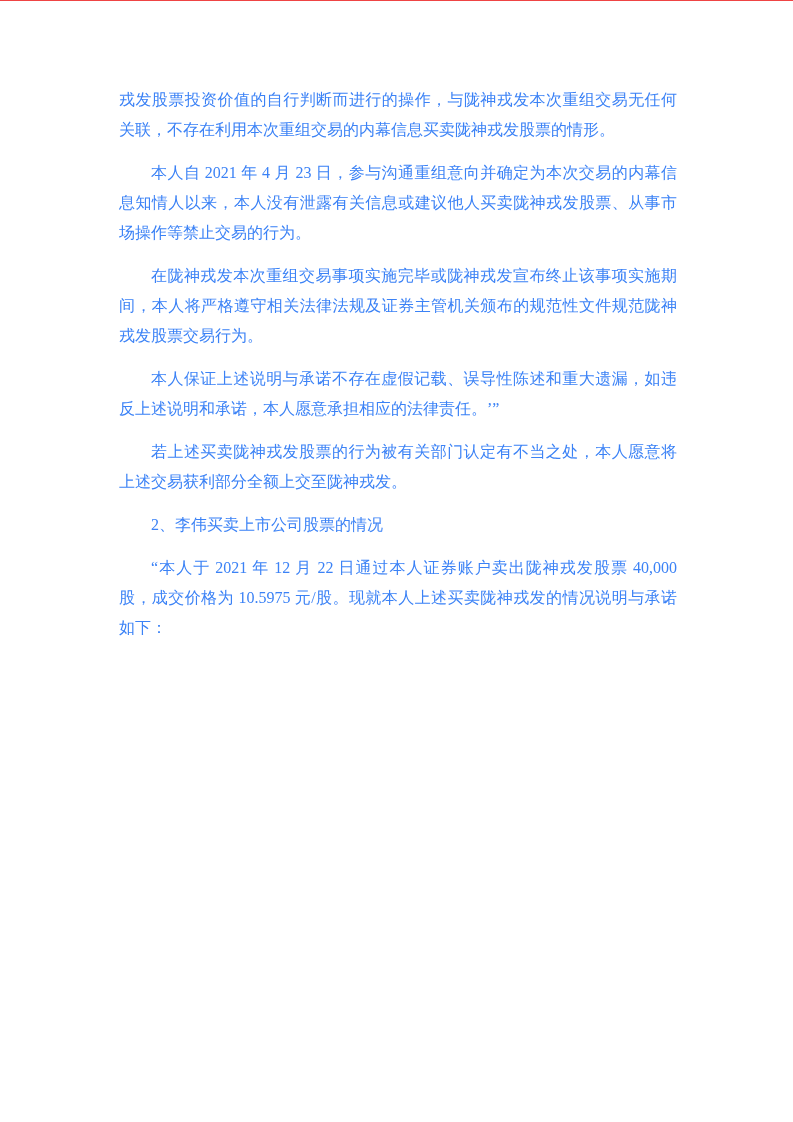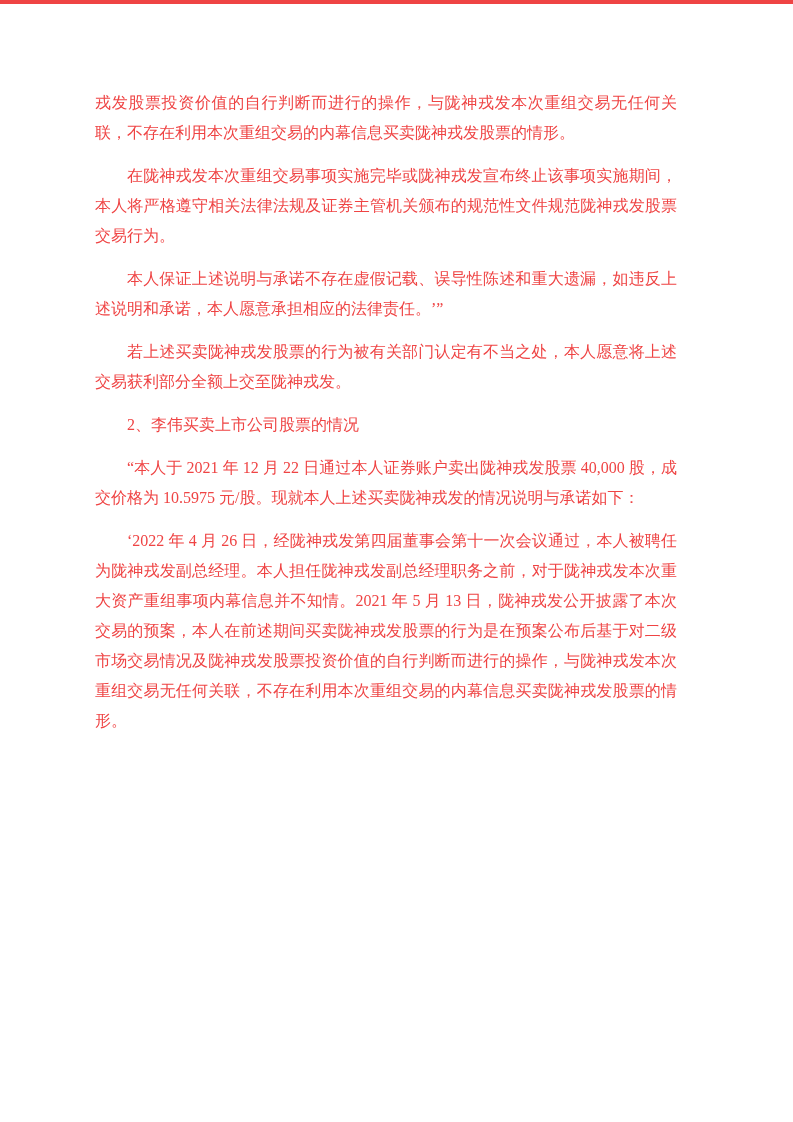--- a/index.html
+++ b/index.html
@@ -7,26 +7,26 @@
     padding: 0;
     background: #ffffff;
   }
   .page {
     position: relative;
     box-sizing: border-box;
     width: 793px;
     height: 1122px;
     background: #ffffff;
     overflow: hidden;
-    border-top: 4px solid #ef4444;
-    padding: 84px 116px 0 95px;
+    border-top: 1px solid #ef4444;
+    padding: 84px 116px 0 119px;
     font-family: "Liberation Serif", "DejaVu Serif", serif;
     font-size: 16px;
     line-height: 30px;
-    color: #ef4444;
+    color: #3b82f6;
   }
   .para {
     margin: 0 0 13px 0;
     text-align: justify;
     text-indent: 2em;
     word-break: break-all;
   }
   .para.no-indent {
     text-indent: 0;
   }
@@ -38,28 +38,28 @@
     line-height: 30px;
   }
 </style>
 </head>
 <body>
 
 <div class="page">
 
   <p class="para no-indent">戎发股票投资价值的自行判断而进行的操作，与陇神戎发本次重组交易无任何关联，不存在利用本次重组交易的内幕信息买卖陇神戎发股票的情形。</p>
 
+  <p class="para">本人自 2021 年 4 月 23 日，参与沟通重组意向并确定为本次交易的内幕信息知情人以来，本人没有泄露有关信息或建议他人买卖陇神戎发股票、从事市场操作等禁止交易的行为。</p>
 
   <p class="para">在陇神戎发本次重组交易事项实施完毕或陇神戎发宣布终止该事项实施期间，本人将严格遵守相关法律法规及证券主管机关颁布的规范性文件规范陇神戎发股票交易行为。</p>
 
   <p class="para">本人保证上述说明与承诺不存在虚假记载、误导性陈述和重大遗漏，如违反上述说明和承诺，本人愿意承担相应的法律责任。’”</p>
 
   <p class="para">若上述买卖陇神戎发股票的行为被有关部门认定有不当之处，本人愿意将上述交易获利部分全额上交至陇神戎发。</p>
 
   <h3 class="heading">2、李伟买卖上市公司股票的情况</h3>
 
 
   <p class="para">“本人于 2021 年 12 月 22 日通过本人证券账户卖出陇神戎发股票 40,000 股，成交价格为 10.5975 元/股。现就本人上述买卖陇神戎发的情况说明与承诺如下：</p>
 
-  <p class="para">‘2022 年 4 月 26 日，经陇神戎发第四届董事会第十一次会议通过，本人被聘任为陇神戎发副总经理。本人担任陇神戎发副总经理职务之前，对于陇神戎发本次重大资产重组事项内幕信息并不知情。2021 年 5 月 13 日，陇神戎发公开披露了本次交易的预案，本人在前述期间买卖陇神戎发股票的行为是在预案公布后基于对二级市场交易情况及陇神戎发股票投资价值的自行判断而进行的操作，与陇神戎发本次重组交易无任何关联，不存在利用本次重组交易的内幕信息买卖陇神戎发股票的情形。</p>
 
 
 </div>
 
 </body></html>

